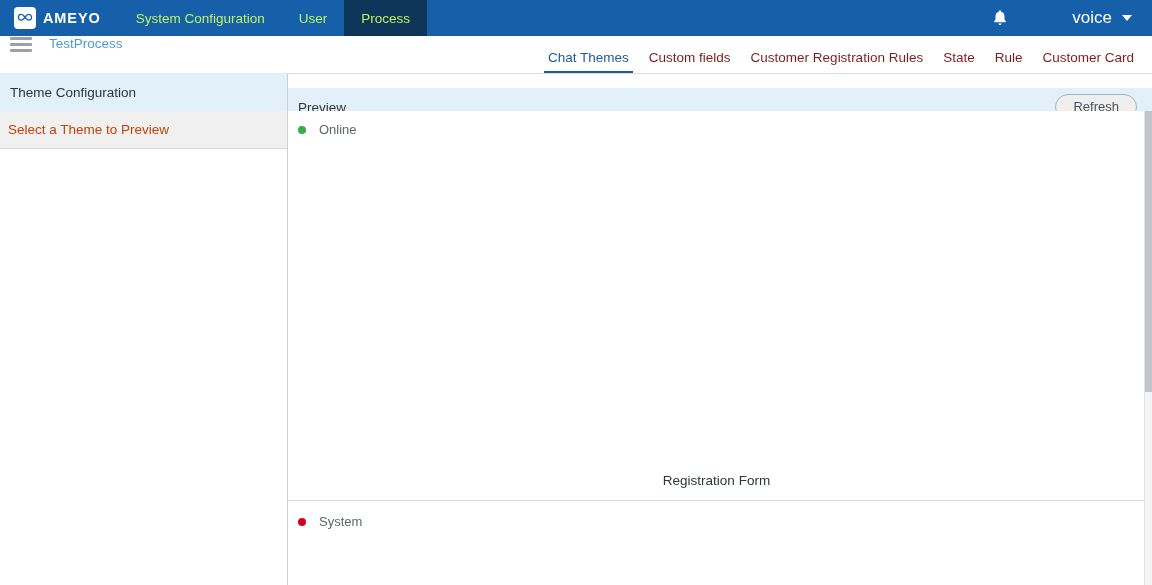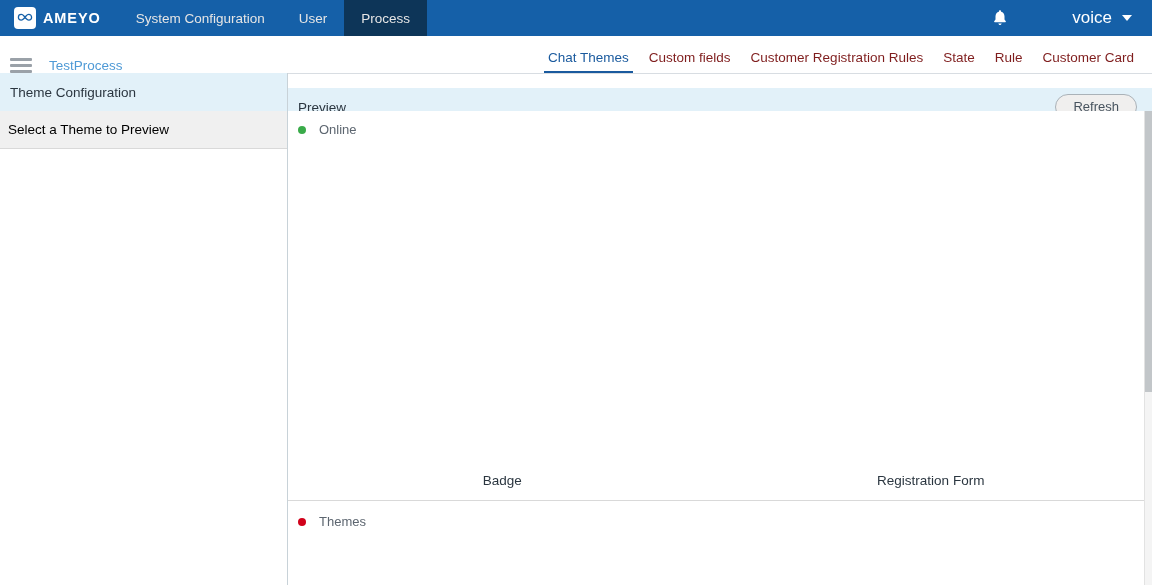--- a/index.html
+++ b/index.html
@@ -52,21 +52,21 @@
     color: #ffffff;
     font-size: 14.5px;
     font-weight: bold;
     letter-spacing: 0.9px;
   }
 
   .nav-item {
     display: flex;
     align-items: center;
     padding: 0 17px;
-    color: #e5e5e5;
+    color: #bef264;
     font-size: 13.5px;
     white-space: nowrap;
     cursor: pointer;
   }
   .nav-item.active {
     background: #0d3558;
   }
 
   .topbar-spacer { flex: 1 1 auto; }
 
@@ -98,21 +98,21 @@
 
   
   .subbar {
     position: absolute;
     top: 36px; left: 0;
     width: 1152px;
     height: 37px;
     background: #ffffff;
     border-bottom: 1px solid #d8dde2;
     display: flex;
-    align-items: flex-end;
+    align-items: flex-start;
   }
   .burger {
     margin-left: 10px;
     width: 22px;
     height: 16px;
     display: flex;
     flex-direction: column;
     justify-content: center;
     gap: 3px;
     cursor: pointer;
@@ -217,21 +217,21 @@
     height: 37px;
     background: #f0f0f0;
     border-bottom: 1px solid #d9d9d9;
     display: flex;
     align-items: center;
     cursor: pointer;
   }
   .theme-row .lbl {
     margin-left: 8px;
     font-size: 13.5px;
-    color: #000000;
+    color: #c2410c;
   }
 
   
   .preview {
     position: absolute;
     top: 111px; left: 288px;
     width: 857px;
     height: 474px;
     background: #ffffff;
   }
@@ -389,29 +389,28 @@
 
   <div class="preview">
 
     <div class="preview-inner">
       <div class="status-line">
         <span class="dot online"></span>
         <span class="status-txt">Online</span>
       </div>
 
       <div class="col-labels">
-        <div class="col-label">Badge</div>
         <div class="col-label">Registration Form</div>
       </div>
     </div>
 
     <div class="offline-block">
       <div class="status-line">
         <span class="dot offline"></span>
-        <span class="status-txt">Themes</span>
+        <span class="status-txt">System</span>
       </div>
     </div>
   </div>
 
   <div class="scrollbar">
     <div class="scrollthumb"></div>
   </div>
 
 </div>
 

